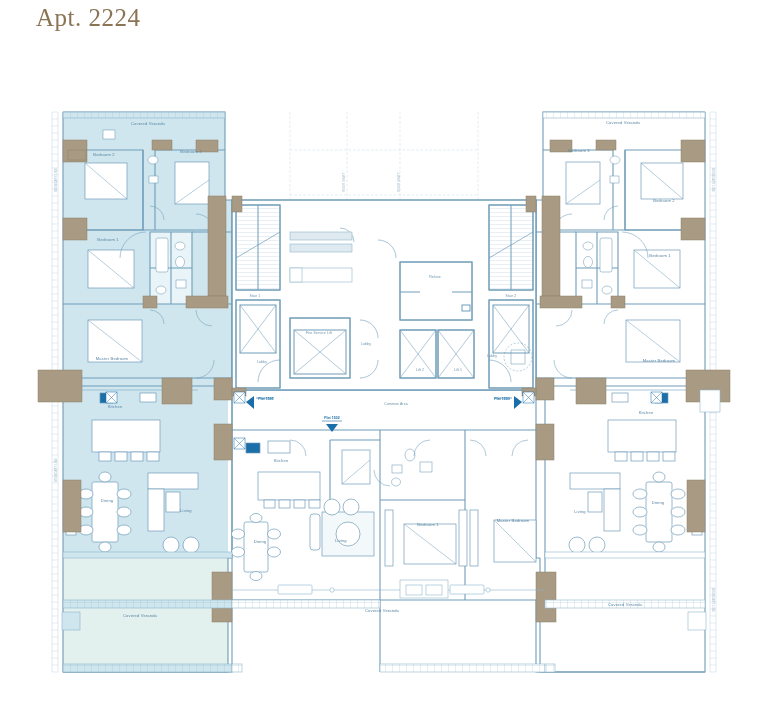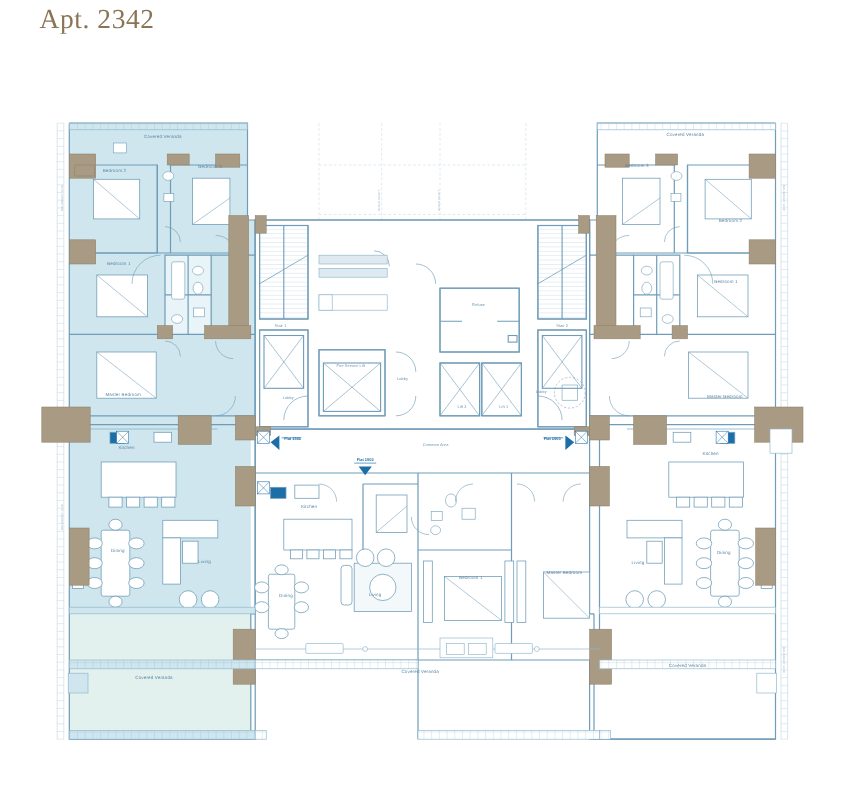--- a/index.html
+++ b/index.html
@@ -22,21 +22,21 @@
   .flab{font-family:"Liberation Sans",sans-serif;font-size:3.6px;fill:#1b6ea8;
         text-anchor:middle;font-weight:bold;}
   .dimtxt{font-family:"Liberation Sans",sans-serif;font-size:2.6px;fill:#9bb6c8;
         text-anchor:middle;letter-spacing:.2px;}
 </style>
 </head>
 <body>
 
 <div id="root">
 
-  <div id="title">Apt. 2342</div>
+  <div id="title">Apt. 2224</div>
 
   <svg id="plan" viewBox="0 0 768 724">
     <defs>
       <pattern id="hatchTile" width="7" height="7" patternUnits="userSpaceOnUse">
         <rect width="7" height="7" fill="#ffffff"></rect>
         <path d="M0 0 H7 M0 0 V7" stroke="#8fb6cc" stroke-width="0.45"></path>
       </pattern>
       <pattern id="hatchTileL" width="7" height="7" patternUnits="userSpaceOnUse">
         <rect width="7" height="7" fill="#cfe6ee"></rect>
         <path d="M0 0 H7 M0 0 V7" stroke="#8fb6cc" stroke-width="0.45"></path>

